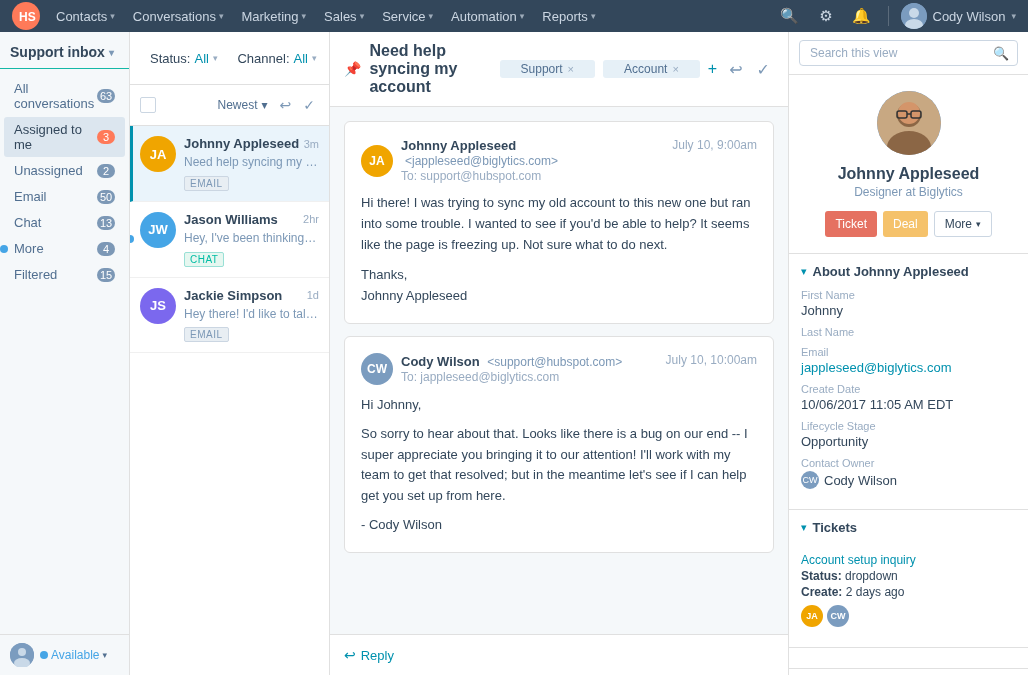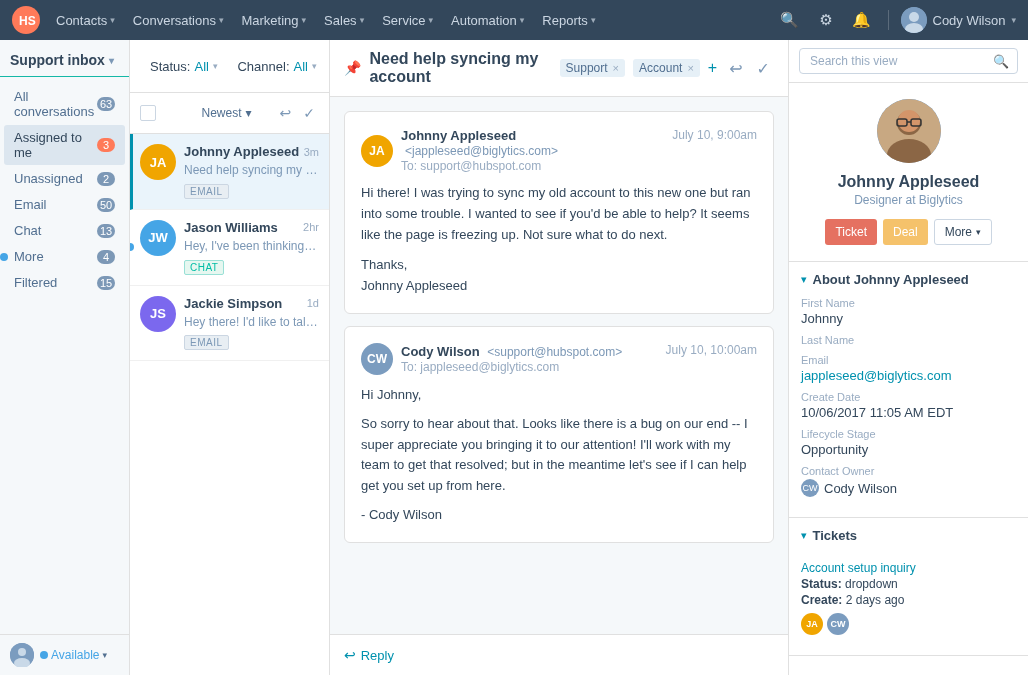--- a/index.html
+++ b/index.html
@@ -1,19 +1,19 @@
 <!DOCTYPE html>
 <html><head>
   <meta charset="utf-8">
   <style>
     * { box-sizing: border-box; margin: 0; padding: 0; }
     body { font-family: -apple-system, BlinkMacSystemFont, 'Segoe UI', sans-serif; font-size: 13px; background: #f5f5f5; height: 675px; overflow: hidden; display: flex; flex-direction: column; }
 
     
-    .top-nav { background: #33475b; height: 40px; display: flex; align-items: center; padding: 0 12px; flex-shrink: 0; }
+    .top-nav { background: #33475b; height: 32px; display: flex; align-items: center; padding: 0 12px; flex-shrink: 0; }
     .nav-logo { width: 28px; height: 28px; margin-right: 8px; }
     .nav-logo svg { width: 28px; height: 28px; }
     .nav-items { display: flex; align-items: center; flex: 1; gap: 2px; }
     .nav-item { color: #cbd6e2; font-size: 13px; padding: 4px 8px; cursor: pointer; display: flex; align-items: center; gap: 3px; border-radius: 3px; }
     .nav-chevron { font-size: 9px; opacity: 0.7; }
     .nav-right { display: flex; align-items: center; gap: 12px; margin-left: auto; }
     .nav-icon-btn { color: #cbd6e2; cursor: pointer; font-size: 15px; padding: 4px; }
     .nav-divider { width: 1px; height: 20px; background: rgba(255,255,255,0.2); }
     .nav-user { display: flex; align-items: center; gap: 6px; color: #cbd6e2; cursor: pointer; }
     .nav-avatar { width: 26px; height: 26px; border-radius: 50%; background: #7b9cbf; display: flex; align-items: center; justify-content: center; font-size: 11px; color: white; overflow: hidden; }
@@ -62,21 +62,21 @@
     .filter-item { display: flex; align-items: center; gap: 4px; font-size: 13px; color: #516f90; cursor: pointer; padding: 3px 6px; border-radius: 3px; }
     .filter-label { color: #33475b; font-weight: 500; }
     .filter-value { color: #0091ae; }
     .filter-chevron { font-size: 9px; color: #99acc2; }
 
     
     .conv-detail { flex: 1; display: flex; flex-direction: column; background: #f5f8fa; overflow: hidden; }
     .conv-detail-header { background: white; padding: 10px 14px; border-bottom: 1px solid #e0e0e0; display: flex; align-items: center; gap: 8px; flex-shrink: 0; }
     .conv-detail-title { font-size: 16px; font-weight: 600; color: #33475b; }
     .conv-detail-pin { color: #99acc2; font-size: 14px; cursor: pointer; }
-    .conv-tag-label { display: inline-flex; align-items: center; gap: 3px; background: #e6f0f7; color: #516f90; border-radius: 3px; padding: 2px 6px; font-size: 12px; }
+    .conv-tag-label { display: inline-flex; align-items: center; gap: 3px; background: #e6f0f7; color: #516f90; border-radius: 3px; padding: 2px 21px; font-size: 12px; }
     .conv-tag-x { cursor: pointer; color: #99acc2; font-size: 11px; margin-left: 2px; }
     .conv-add-tag { color: #0091ae; cursor: pointer; font-size: 16px; font-weight: 300; }
     .conv-actions { margin-left: auto; display: flex; gap: 6px; }
     .conv-action-btn { background: none; border: none; color: #7c98b6; font-size: 16px; cursor: pointer; padding: 4px; border-radius: 3px; }
 
     .conv-messages { flex: 1; overflow-y: auto; padding: 14px; display: flex; flex-direction: column; gap: 12px; }
     .message-block { background: white; border-radius: 6px; padding: 16px; border: 1px solid #e0e0e0; }
     .message-header { display: flex; align-items: flex-start; justify-content: space-between; margin-bottom: 10px; }
     .message-sender { display: flex; align-items: center; gap: 8px; }
     .message-avatar { width: 32px; height: 32px; border-radius: 50%; display: flex; align-items: center; justify-content: center; font-size: 12px; font-weight: 600; color: white; flex-shrink: 0; }
@@ -268,21 +268,21 @@
       <div class="filter-item">
         <span class="filter-label">Date:</span>
         <span class="filter-value" style="color:#33475b;">All time</span>
         <span class="filter-chevron">▾</span>
       </div>
     </div>
 
     <div style="display:flex; flex-direction:column; flex:1; overflow:hidden;">
       <div class="conv-list-header">
         <div class="conv-select"></div>
-        <div style="display:flex; align-items:center; gap:24px; margin-left:auto;justify-content:center;">
+        <div style="display:flex; align-items:center; gap:8px; margin-left:auto;justify-content:center;">
           <div class="conv-sort">
             <span>Newest</span>
             <span>▾</span>
           </div>
           <div style="display:flex; gap:4px;">
             <button class="conv-action-btn" style="font-size:14px; background:none; border:none; color:#7c98b6; cursor:pointer;">↩</button>
             <button class="conv-action-btn" style="font-size:14px; background:none; border:none; color:#7c98b6; cursor:pointer;">✓</button>
           </div>
         </div>
       </div>

